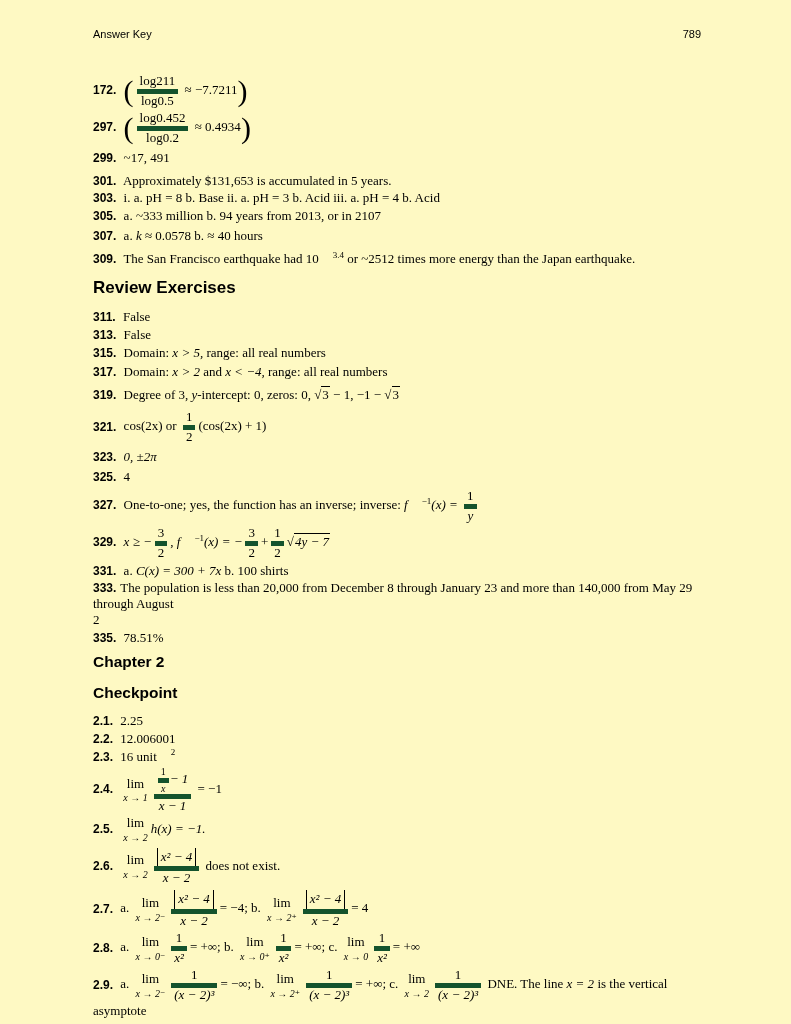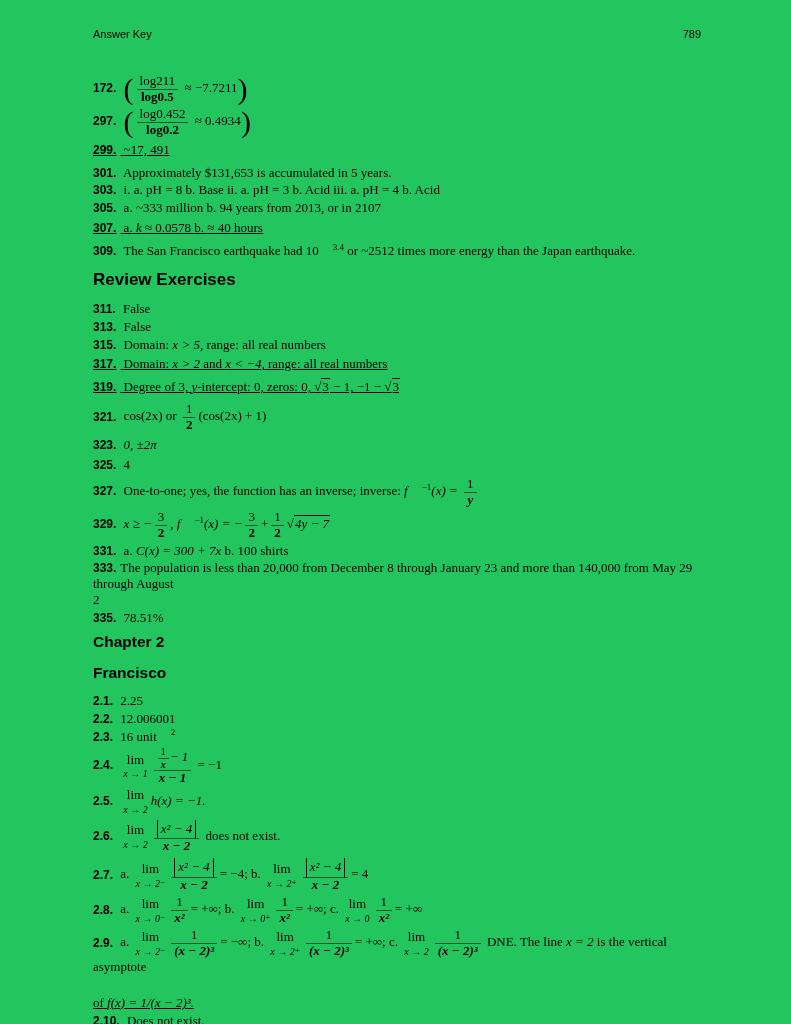--- a/index.html
+++ b/index.html
@@ -1,48 +1,48 @@
 <!DOCTYPE html>
 <html><head>
 <meta charset="utf-8">
 <style>
   * { margin:0; padding:0; box-sizing:border-box; }
   html,body { background:#ffffff; }
   .page {
-    width:791px; height:1024px; background:#22c55e; color:#000;
+    width:791px; height:1024px; background:#fef9c3; color:#000;
     font-family:"Liberation Serif","DejaVu Serif",serif;
     font-size:13px; overflow:hidden; position:relative;
     padding:28px 90px 0 93px;
   }
   .page-header {
     display:flex; justify-content:space-between; align-items:baseline;
     font-family:"Liberation Sans","DejaVu Sans",sans-serif;
     font-size:11px; margin-bottom:34px;
   }
   .item { margin-bottom:4px; line-height:1.22; }
   .item.tight { margin-bottom:2px; }
-  .item.roomy { margin-bottom:7px;text-decoration:underline; }
+  .item.roomy { margin-bottom:7px; }
   .no {
     font-family:"Liberation Sans","DejaVu Sans",sans-serif;
     font-weight:bold; font-size:12px; margin-right:4px;
   }
   h2.h-review {
     font-family:"Liberation Sans","DejaVu Sans",sans-serif;
     font-size:17px; margin:11px 0 11px 0;
   }
   h3.h-sub {
     font-family:"Liberation Sans","DejaVu Sans",sans-serif;
     font-size:15.5px; margin:7px 0 8px 0;
   }
   h3.h-checkpoint { margin:13px 0 11px 0; }
   .mi { font-style:italic; }
   
   .fr { display:inline-block; vertical-align:middle; text-align:center; margin:0 3px; line-height:1.15; }
   .fr > .t { display:block; padding:0 3px; }
-  .fr > .b { display:block; border-top:1px solid #14532d; padding:0 3px;font-weight:bold; }
+  .fr > .b { display:block; border-top:5px solid #14532d; padding:0 3px; }
   .fr.small { font-size:10px; margin:0 1px; vertical-align:middle; }
   
   .lim { display:inline-block; vertical-align:middle; text-align:center; margin:0 3px; line-height:1.05; }
   .lim .l { display:block; }
   .lim .s { display:block; font-size:10px; font-style:italic; margin-top:3px; white-space:nowrap; }
   
   .abs { display:inline-block; border-left:1px solid #000; border-right:1px solid #000; padding:2px 3px; }
   
   .sqrt { white-space:nowrap; }
   .sqrt::before { content:"\221A"; font-style:normal; }
@@ -190,21 +190,21 @@
     <span class="no">333.</span><span>The population is less than 20,000 from December 8 through January 23 and more than 140,000 from May 29 through August</span>
     <div>2</div>
   </div>
 
   <div class="item tight">
     <span class="no">335.</span>
     <span>78.51%</span>
   </div>
 
   <h3 class="h-sub">Chapter 2</h3>
-  <h3 class="h-sub h-checkpoint">Francisco</h3>
+  <h3 class="h-sub h-checkpoint">Checkpoint</h3>
 
   <div class="item tight">
     <span class="no">2.1.</span>
     <span>2.25</span>
   </div>
   <div class="item tight">
     <span class="no">2.2.</span>
     <span>12.006001</span>
   </div>
   <div class="item tight">

